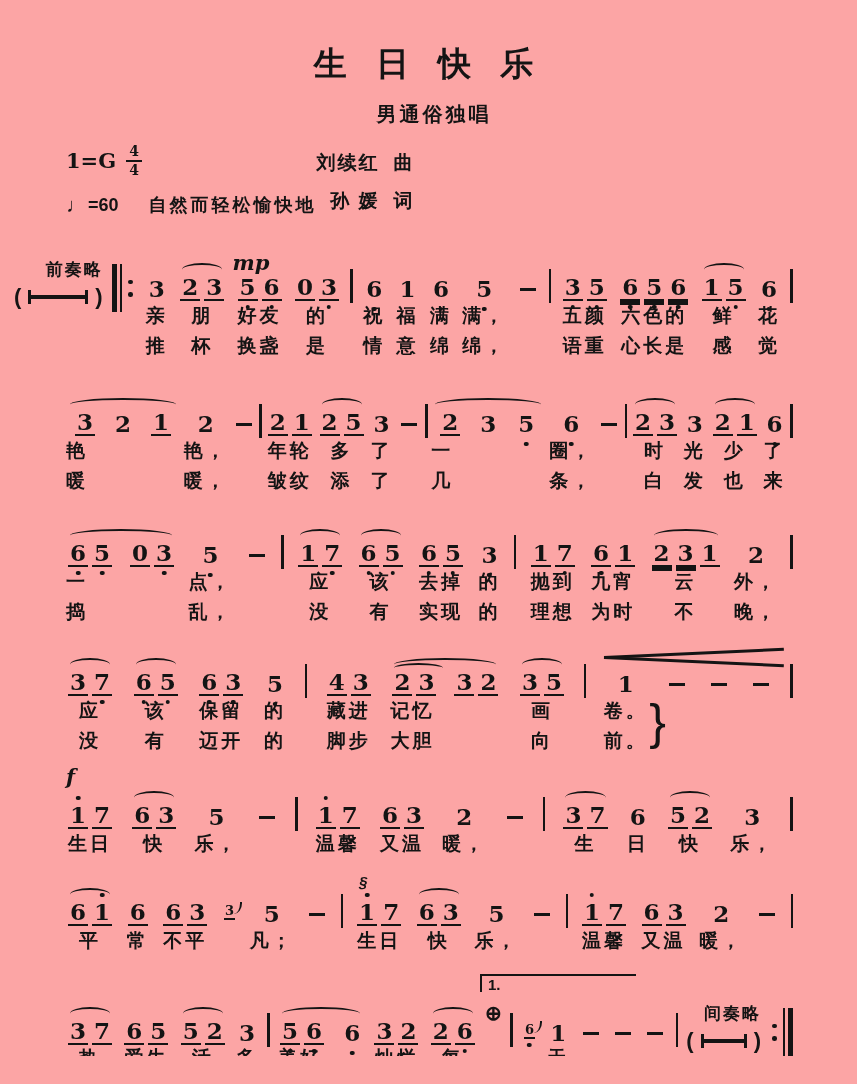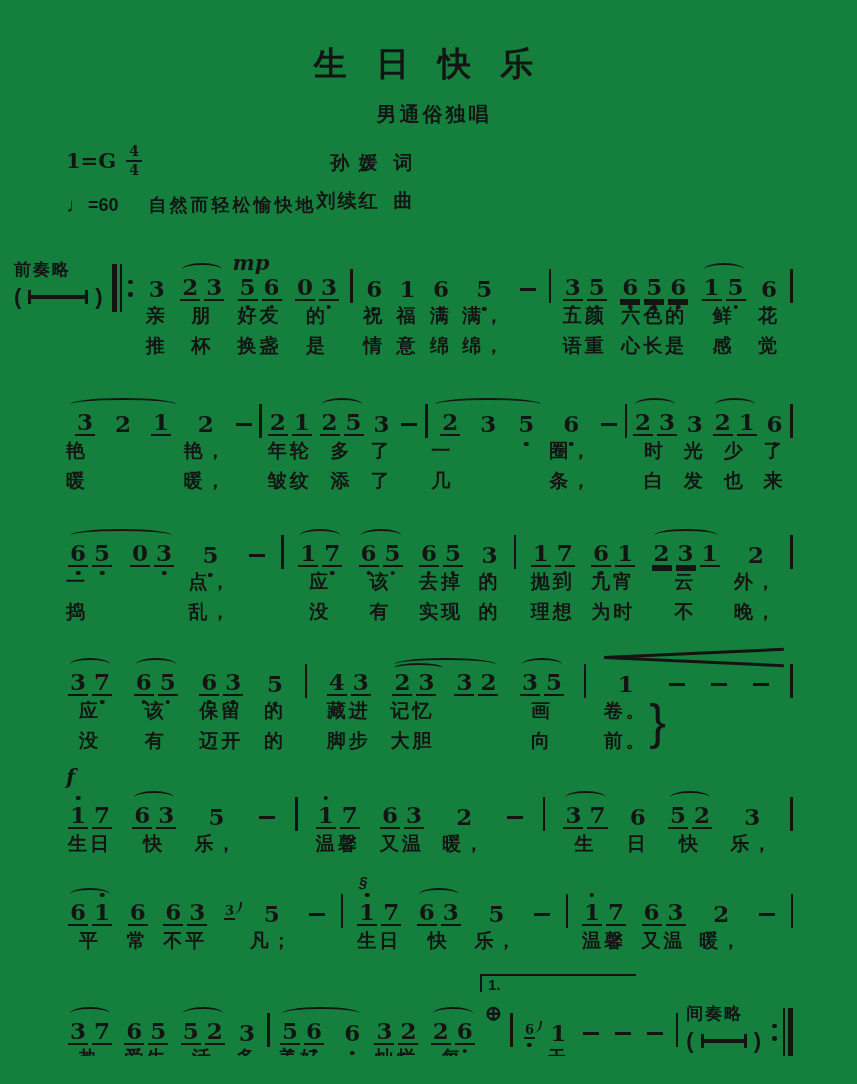--- a/index.html
+++ b/index.html
@@ -1,18 +1,18 @@
 <!DOCTYPE html>
 <html><head>
 <meta charset="utf-8">
 <style>
   html,body{margin:0;padding:0;}
   body{width:857px;height:1084px;overflow:hidden;background:#fff;color:#141414;
        font-family:"Liberation Sans",sans-serif;}
-  .sheet{position:relative;width:857px;height:1084px;background:#15803d;}
+  .sheet{position:relative;width:857px;height:1084px;background:#fca5a5;}
 
   
   .title{text-align:center;padding-top:42px;font-size:33px;font-weight:700;letter-spacing:10px;}
   .subtitle{text-align:center;margin-top:14px;font-size:20px;font-weight:700;letter-spacing:3px;padding-left:11px;}
   .meta{display:flex;align-items:flex-start;padding:16px 64px 0 66px;}
   .keysig{display:flex;align-items:center;font-family:"DejaVu Serif",serif;font-weight:700;font-size:21px;}
   .frac{display:inline-flex;flex-direction:column;align-items:center;margin-left:10px;font-size:14px;line-height:1.05;}
   .frac .ftop{border-bottom:2px solid #141414;padding:0 3px 1px;}
   .frac .fbot{padding-top:1px;}
   .tempo{margin-top:16px;font-size:18px;font-weight:700;display:flex;align-items:center;}
@@ -58,21 +58,21 @@
 
   .barline{width:2.5px;height:34px;background:#141414;margin-top:13px;}
   .dashline{width:16px;height:3px;background:#141414;margin:0 4px 10px;align-self:flex-end;}
 
   .rsgn{display:flex;align-items:center;height:48px;margin-top:8px;}
   .rbar-thick{width:5px;height:48px;background:#141414;}
   .rbar-thin{width:2px;height:48px;background:#141414;margin:0 3px;}
   .rdots{display:flex;flex-direction:column;justify-content:center;gap:8px;margin:0 3px;}
   .rdots i{width:4.5px;height:4.5px;background:#141414;border-radius:50%;display:block;}
 
-  .lead,.inter{display:flex;flex-direction:column;align-items:flex-start;margin-top:2px;}
+  .lead,.inter{display:flex;flex-direction:column;align-items:flex-end;margin-top:2px;}
   .lead .lbl,.inter .lbl{font-size:17px;font-weight:700;letter-spacing:2px;}
   .sym{display:flex;align-items:center;font-size:22px;font-weight:700;margin-top:3px;}
   .restline{position:relative;width:60px;height:16px;margin:0 7px;}
   .inter .restline{width:46px;}
   .rl-h{position:absolute;left:0;right:0;top:6px;height:4px;background:#141414;}
   .rl-l{position:absolute;left:0;top:1px;width:3px;height:14px;background:#141414;}
   .rl-r{position:absolute;right:0;top:1px;width:3px;height:14px;background:#141414;}
 
   .codaglyph{font-size:20px;font-weight:700;transform:translateY(-20px);display:inline-block;}
 
@@ -115,24 +115,24 @@
         </span>
       </div>
       <div class="tempo">
         <span class="tnote">♩</span>
         <span>=60</span>
         <span class="expr">自然而轻松愉快地</span>
       </div>
     </div>
     <div class="credits">
       <div class="credit">
-        <span>孙 媛</span><span class="role">词</span>
+        <span>刘续红</span><span class="role">曲</span>
       </div>
       <div class="credit">
-        <span>刘续红</span><span class="role">曲</span>
+        <span>孙 媛</span><span class="role">词</span>
       </div>
     </div>
   </div>
 
   <div id="score">
       <div class="system">
         <span class="dyn">mp</span>
         <div class="cell lead">
           <div class="lbl">前奏略</div>
           <div class="sym">

